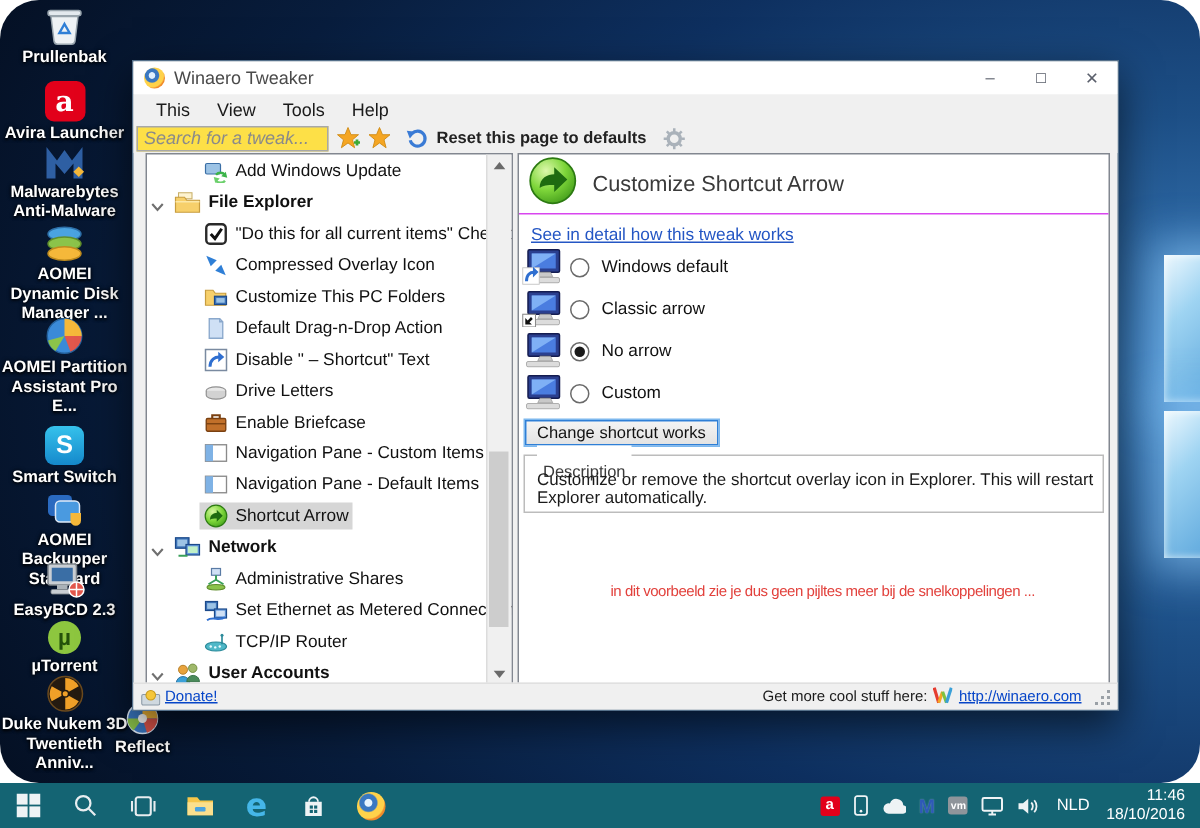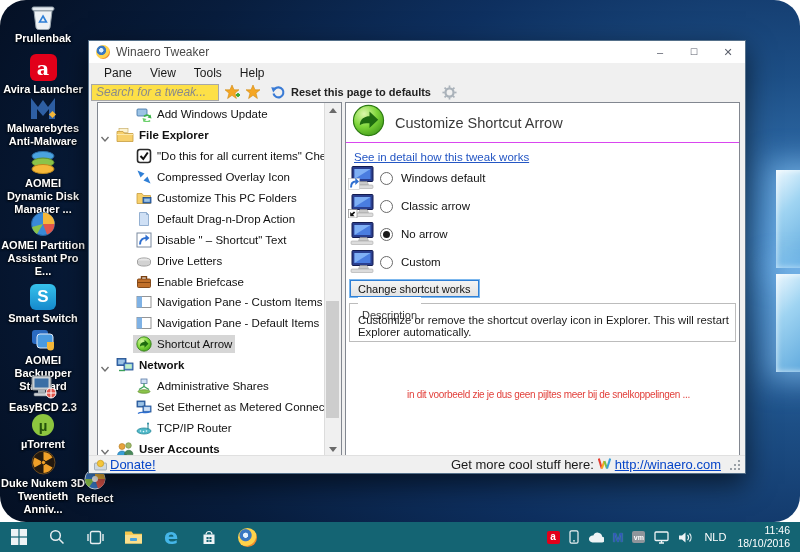--- a/index.html
+++ b/index.html
@@ -73,21 +73,21 @@
   .changebtn{position:absolute;left:4px;top:177px;height:17px;padding:0 7px;
     background:linear-gradient(#f4f4f4,#e3e3e3);border:1px solid #2f7fd6;outline:1px solid #7db8ee;
     font-size:11px;color:#111;font-family:"Liberation Sans",sans-serif;}
   .descbox{position:absolute;left:3px;right:3px;top:200px;height:37px;border:1px solid #bcbcbc;}
   .desclegend{position:absolute;left:8px;top:-7px;background:#fff;padding:12px 4px;font-size:11px;color:#3a3a3a;}
   .desctext{position:absolute;left:8px;top:10px;right:6px;font-size:11.3px;color:#1a1a1a;}
   .rednote{position:absolute;left:14px;right:2px;top:286px;text-align:center;white-space:nowrap;
     font-size:10px;letter-spacing:-0.3px;color:#e2413c;}
   
   .statusbar{position:absolute;left:0;right:0;bottom:0;height:17px;background:#f0f0f0;
-    display:flex;align-items:center;font-size:13px;padding:0 4px;border-top:1px solid #e0e0e0;}
+    display:flex;align-items:center;font-size:10px;padding:0 4px;border-top:1px solid #e0e0e0;}
   .slink{color:#0645c8;text-decoration:underline;cursor:pointer;}
   .sright{margin-left:auto;display:flex;align-items:center;gap:4px;color:#1a1a1a;}
   .grip{width:13px;height:13px;margin-left:3px;
     background:radial-gradient(circle 1.3px at 11px 3px,#9aa0a6 99%,transparent),
                radial-gradient(circle 1.3px at 7px 7px,#9aa0a6 99%,transparent),
                radial-gradient(circle 1.3px at 11px 7px,#9aa0a6 99%,transparent),
                radial-gradient(circle 1.3px at 3px 11px,#9aa0a6 99%,transparent),
                radial-gradient(circle 1.3px at 7px 11px,#9aa0a6 99%,transparent),
                radial-gradient(circle 1.3px at 11px 11px,#9aa0a6 99%,transparent);}
   
@@ -240,21 +240,21 @@
       <span class="appico"></span>
       <span class="title-text">Winaero Tweaker</span>
       <span class="winbtns">
         <span class="wbtn">–</span>
         <span class="wbtn" style="font-size:9px">☐</span>
         <span class="wbtn">✕</span>
       </span>
     </div>
 
     <div class="menubar">
-      <span class="mitem">Pane</span>
+      <span class="mitem">This</span>
       <span class="mitem">View</span>
       <span class="mitem">Tools</span>
       <span class="mitem">Help</span>
     </div>
 
     <div class="toolbar">
       <input class="search" placeholder="Search for a tweak..." style="">
       <span class="tbico">
         <svg width="16" height="16" viewBox="0 0 16 16">
             <polygon points="8,1 10,5.8 15,5.8 11,9.2 12.4,14.5 8,11.3 3.6,14.5 5,9.2 1,5.8 6,5.8" fill="#f5a623" stroke="#cf8a12" stroke-width="0.6"></polygon>

